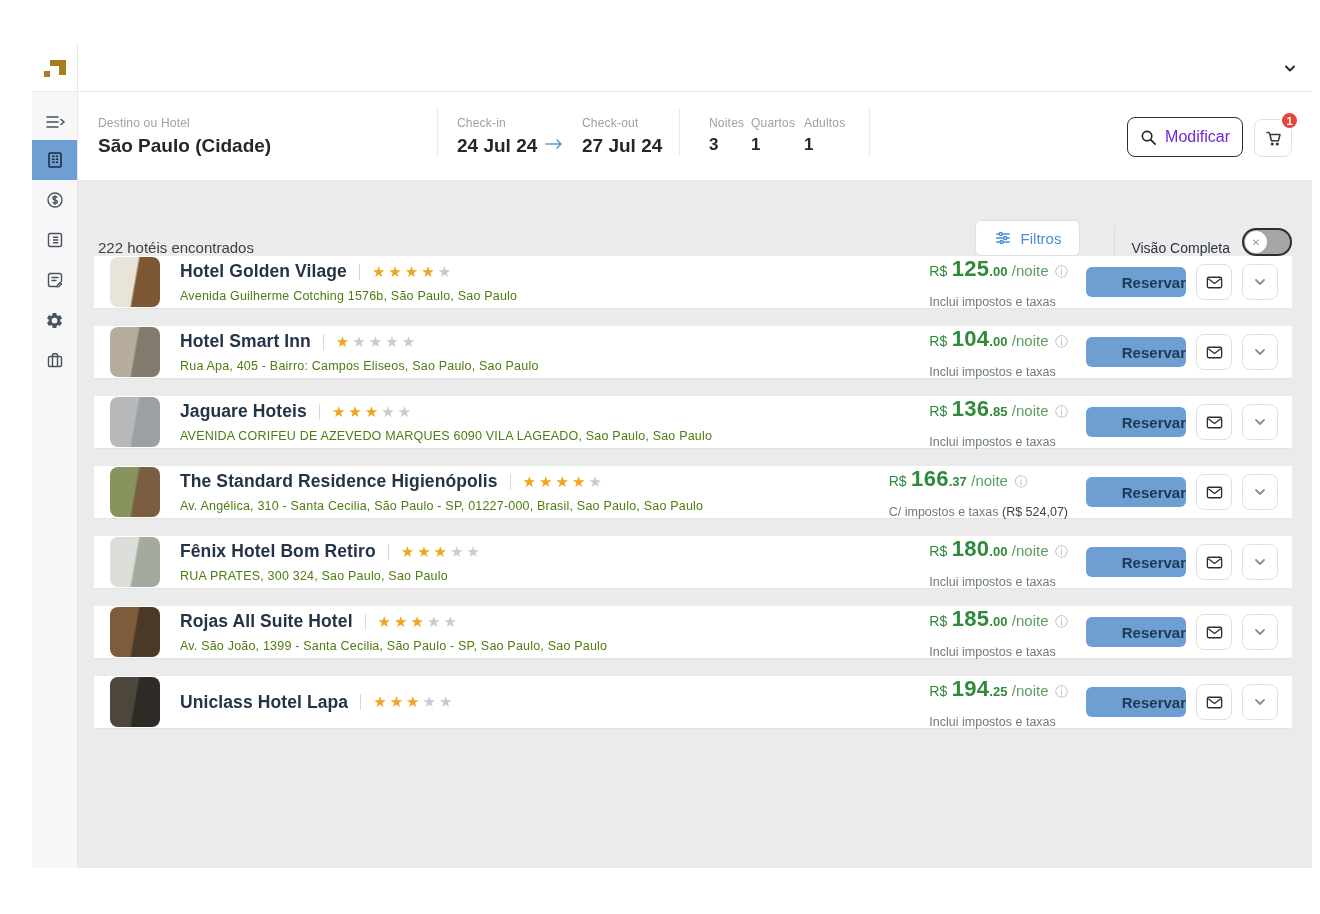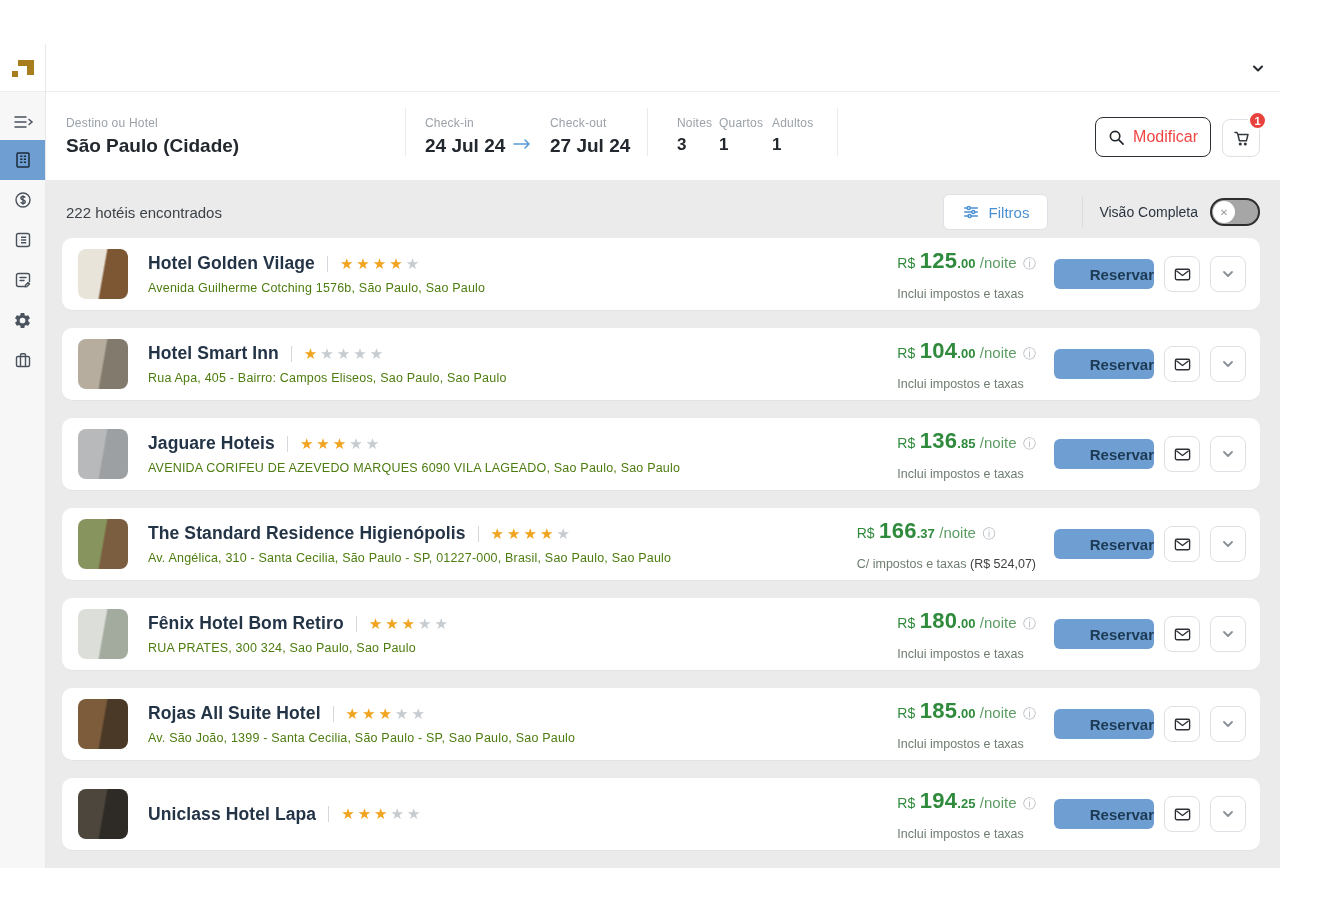--- a/index.html
+++ b/index.html
@@ -1,17 +1,17 @@
 <!DOCTYPE html>
 <html><head>
 <meta charset="utf-8">
 <style>
   * { box-sizing: border-box; margin: 0; padding: 0; }
   html,body { width:1320px; height:914px; background:#ffffff; font-family:"Liberation Sans","DejaVu Sans",sans-serif; color:#24292f; }
-  .app { position:absolute; left:0; top:44px; width:1280px; height:824px; background:#fff; }
+  .app { position:absolute; left:32px; top:44px; width:1280px; height:824px; background:#fff; }
 
   
   .topbar { height:48px; display:flex; align-items:center; border-bottom:1px solid #ececec; }
   .logo-cell { width:46px; height:48px; border-right:1px solid #e8e8e8; display:flex; align-items:center; justify-content:center; }
   .logo { position:relative; width:22px; height:20px; }
   .logo .bar { position:absolute; right:0; top:2px; width:16px; height:6px; background:#a87d1d; }
   .logo .leg { position:absolute; right:0; top:2px; width:7px; height:15px; background:#a87d1d; }
   .logo .dot { position:absolute; left:0; bottom:1px; width:6px; height:6px; background:#a87d1d; }
   .topbar-spacer { flex:1; }
   .top-chevron { margin-right:14px; cursor:pointer; display:flex; }
@@ -28,40 +28,40 @@
   .content { flex:1; display:flex; flex-direction:column; background:#ebebeb; }
 
   
   .search-header { position:relative; height:88px; background:#fff; flex:none; }
   .fld { position:absolute; top:24px; }
   .fld .lab { font-size:12px; color:#9aa1a8; letter-spacing:.2px; }
   .fld .val { font-size:19px; font-weight:bold; color:#22282e; margin-top:5px; }
   .fld .val.sm { font-size:17px; }
   .hdiv { position:absolute; top:16px; width:1px; height:48px; background:#e8eaec; }
   .date-arrow { position:absolute; top:46px; display:flex; }
-  .modify-btn { position:absolute; top:25px; left:1049px; width:116px; height:40px; background:#fff; border:1.5px solid #2b3036; border-radius:8px; display:flex; align-items:center; justify-content:center; gap:8px; font-size:16px; color:#ef4444; cursor:pointer; font-family:inherit; }
+  .modify-btn { position:absolute; top:25px; left:1049px; width:116px; height:40px; background:#fff; border:1.5px solid #2b3036; border-radius:8px; display:flex; align-items:center; justify-content:center; gap:8px; font-size:16px; color:#6d28d9; cursor:pointer; font-family:inherit; }
   .cart-btn { position:absolute; top:27px; left:1176px; width:38px; height:38px; background:#fff; border:1px solid #dde0e4; border-radius:8px; display:flex; align-items:center; justify-content:center; cursor:pointer; }
   .cart-badge { position:absolute; top:-9px; right:-8px; width:19px; height:19px; background:#e8423d; border:2px solid #fff; border-radius:50%; color:#fff; font-size:11px; font-weight:bold; display:flex; align-items:center; justify-content:center; }
 
   
   .results { flex:1; padding:0 20px 0 16px; overflow:hidden; }
-  .results-header { height:52px; display:flex; align-items:center; padding-left:4px;margin-top:6px; }
+  .results-header { height:76px; display:flex; align-items:flex-end; padding-left:4px; }
   .count-text { font-size:15px; color:#3c4248; }
   .rh-spacer { flex:1; }
   .pill-btn { height:36px; background:#fff; border:1px solid #dde0e4; border-radius:6px; display:flex; align-items:center; justify-content:center; gap:9px; padding:0 18px; font-size:15px; cursor:pointer; font-family:inherit; }
   .pill-btn.filters { color:#4a90d2; margin-right:14px; }
   .pill-btn.map { color:#2b3440; }
   .rh-div { width:1px; height:30px; background:#d9dbdd; margin:0 16px 0 20px; }
   .fullview-label { font-size:14px; color:#2b3440; margin-right:12px; }
   .toggle { width:50px; height:28px; border-radius:14px; background:#a6a6a6; border:2px solid #2e2e2e; position:relative; cursor:pointer; }
   .toggle .knob { position:absolute; left:1px; top:1px; width:22px; height:22px; border-radius:50%; background:#fff; display:flex; align-items:center; justify-content:center; }
   .toggle .x { font-size:10px; color:#9a9a9a; font-family:"DejaVu Sans",sans-serif; }
 
   
-  .card { height:72px; background:#fff; border-radius:10px; margin-bottom:18px; display:flex; align-items:center; padding:0 14px 0 16px; box-shadow:0 1px 1px rgba(0,0,0,.03); }
+  .card { height:52px; background:#fff; border-radius:0; margin-bottom:18px; display:flex; align-items:center; padding:0 14px 0 16px; box-shadow:0 1px 1px rgba(0,0,0,.03); }
   .thumb { width:50px; height:50px; border-radius:8px; flex:none; margin-right:20px; cursor:pointer; }
   .info { flex:1; min-width:0; }
   .name-row { display:flex; align-items:center; }
   .hname { font-size:17.5px; font-weight:bold; color:#243447; letter-spacing:.1px; cursor:pointer; }
   .vdiv { width:1px; height:16px; background:#d5d8dc; margin:0 12px; }
   .stars { display:flex; }
   .star { color:#c7ccd1; font-size:15px; margin-right:3px; font-family:"DejaVu Sans",sans-serif; }
   .star.filled { color:#f0a420; }
   .addr { font-size:12.5px; color:#4d7c0f; margin-top:7px; letter-spacing:.2px; }
   .price-block { margin-left:auto; margin-right:18px; text-align:left; flex:none; }

